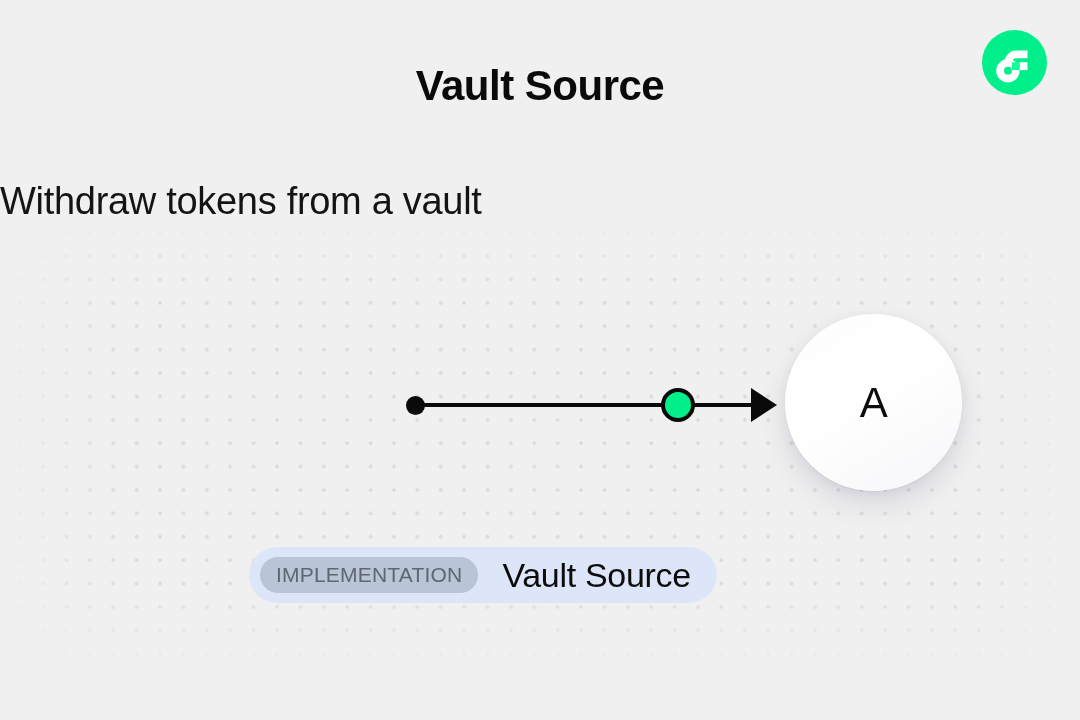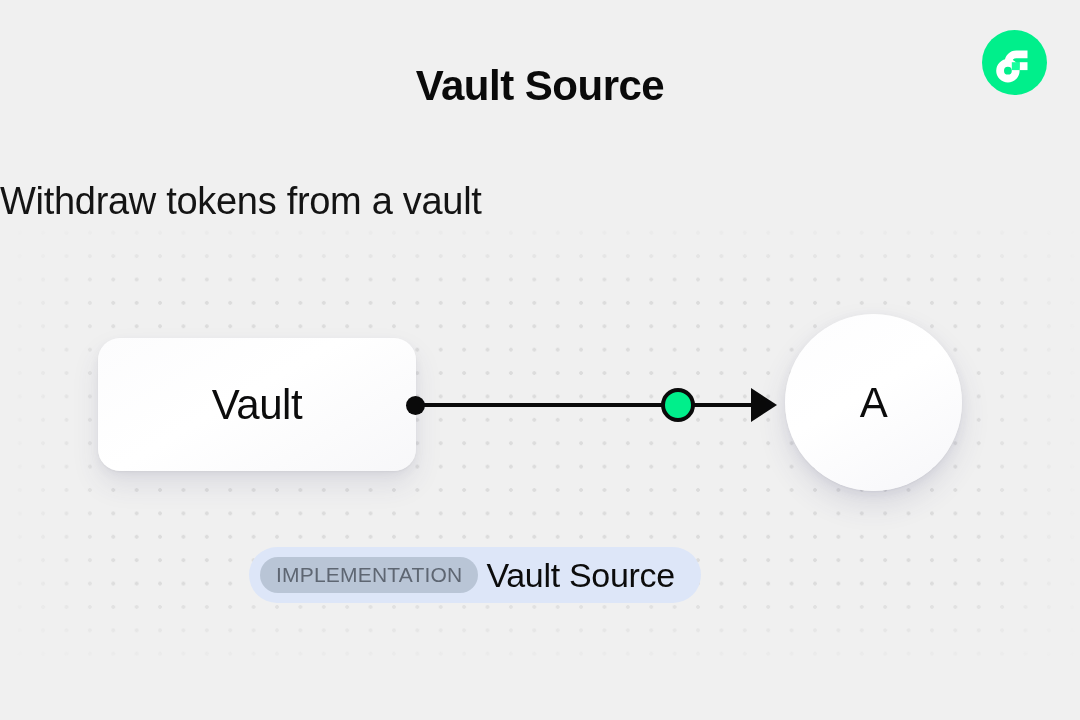--- a/index.html
+++ b/index.html
@@ -175,21 +175,21 @@
   .impl-bar {
     position: absolute;
     left: 249px;
     top: 547px;
     height: 56px;
     border-radius: 28px;
     background: #dde6f8;
     display: flex;
     align-items: center;
     padding: 0 26px 0 11px;
-    gap: 8px;
+    gap: 24px;
   }
 
   .impl-chip {
     height: 36px;
     border-radius: 18px;
     background: #b9c5d6;
     display: flex;
     align-items: center;
     padding: 0 16px;
   }
@@ -221,23 +221,20 @@
     <circle cx="32.5" cy="32.5" r="32.5" fill="#00ef8b"></circle>
     <path d="M45.5 20.5 H34.2 a11.6 11.6 0 0 0 -11.6 11.6 v0.6 h7.7 v-0.6 a3.9 3.9 0 0 1 3.9 -3.9 h11.3 z" fill="#ffffff"></path>
     <rect x="37.6" y="32.2" width="7.9" height="7.9" fill="#ffffff"></rect>
     <path d="M25.9 44.6 a3.9 3.9 0 1 1 3.9 -3.9 h7.8 a11.7 11.7 0 1 0 -11.7 11.7 a11.7 11.7 0 0 0 11.7 -11.7 h-7.8 a3.9 3.9 0 0 1 -3.9 3.9 z" fill="#ffffff"></path>
     <rect x="29.8" y="32.2" width="7.8" height="7.9" fill="#16ff9e"></rect>
   </svg>
 </div>
 
 <div class="diagram">
 
-  <div class="node-box">
-    <span class="node-box-label">Vault</span>
-  </div>
 
   <div class="edge-source-dot"></div>
   <div class="edge-line"></div>
   <div class="edge-marker-dot"></div>
   <div class="edge-arrowhead"></div>
 
   <div class="node-circle">
     <span class="node-circle-label">A</span>
   </div>
 

